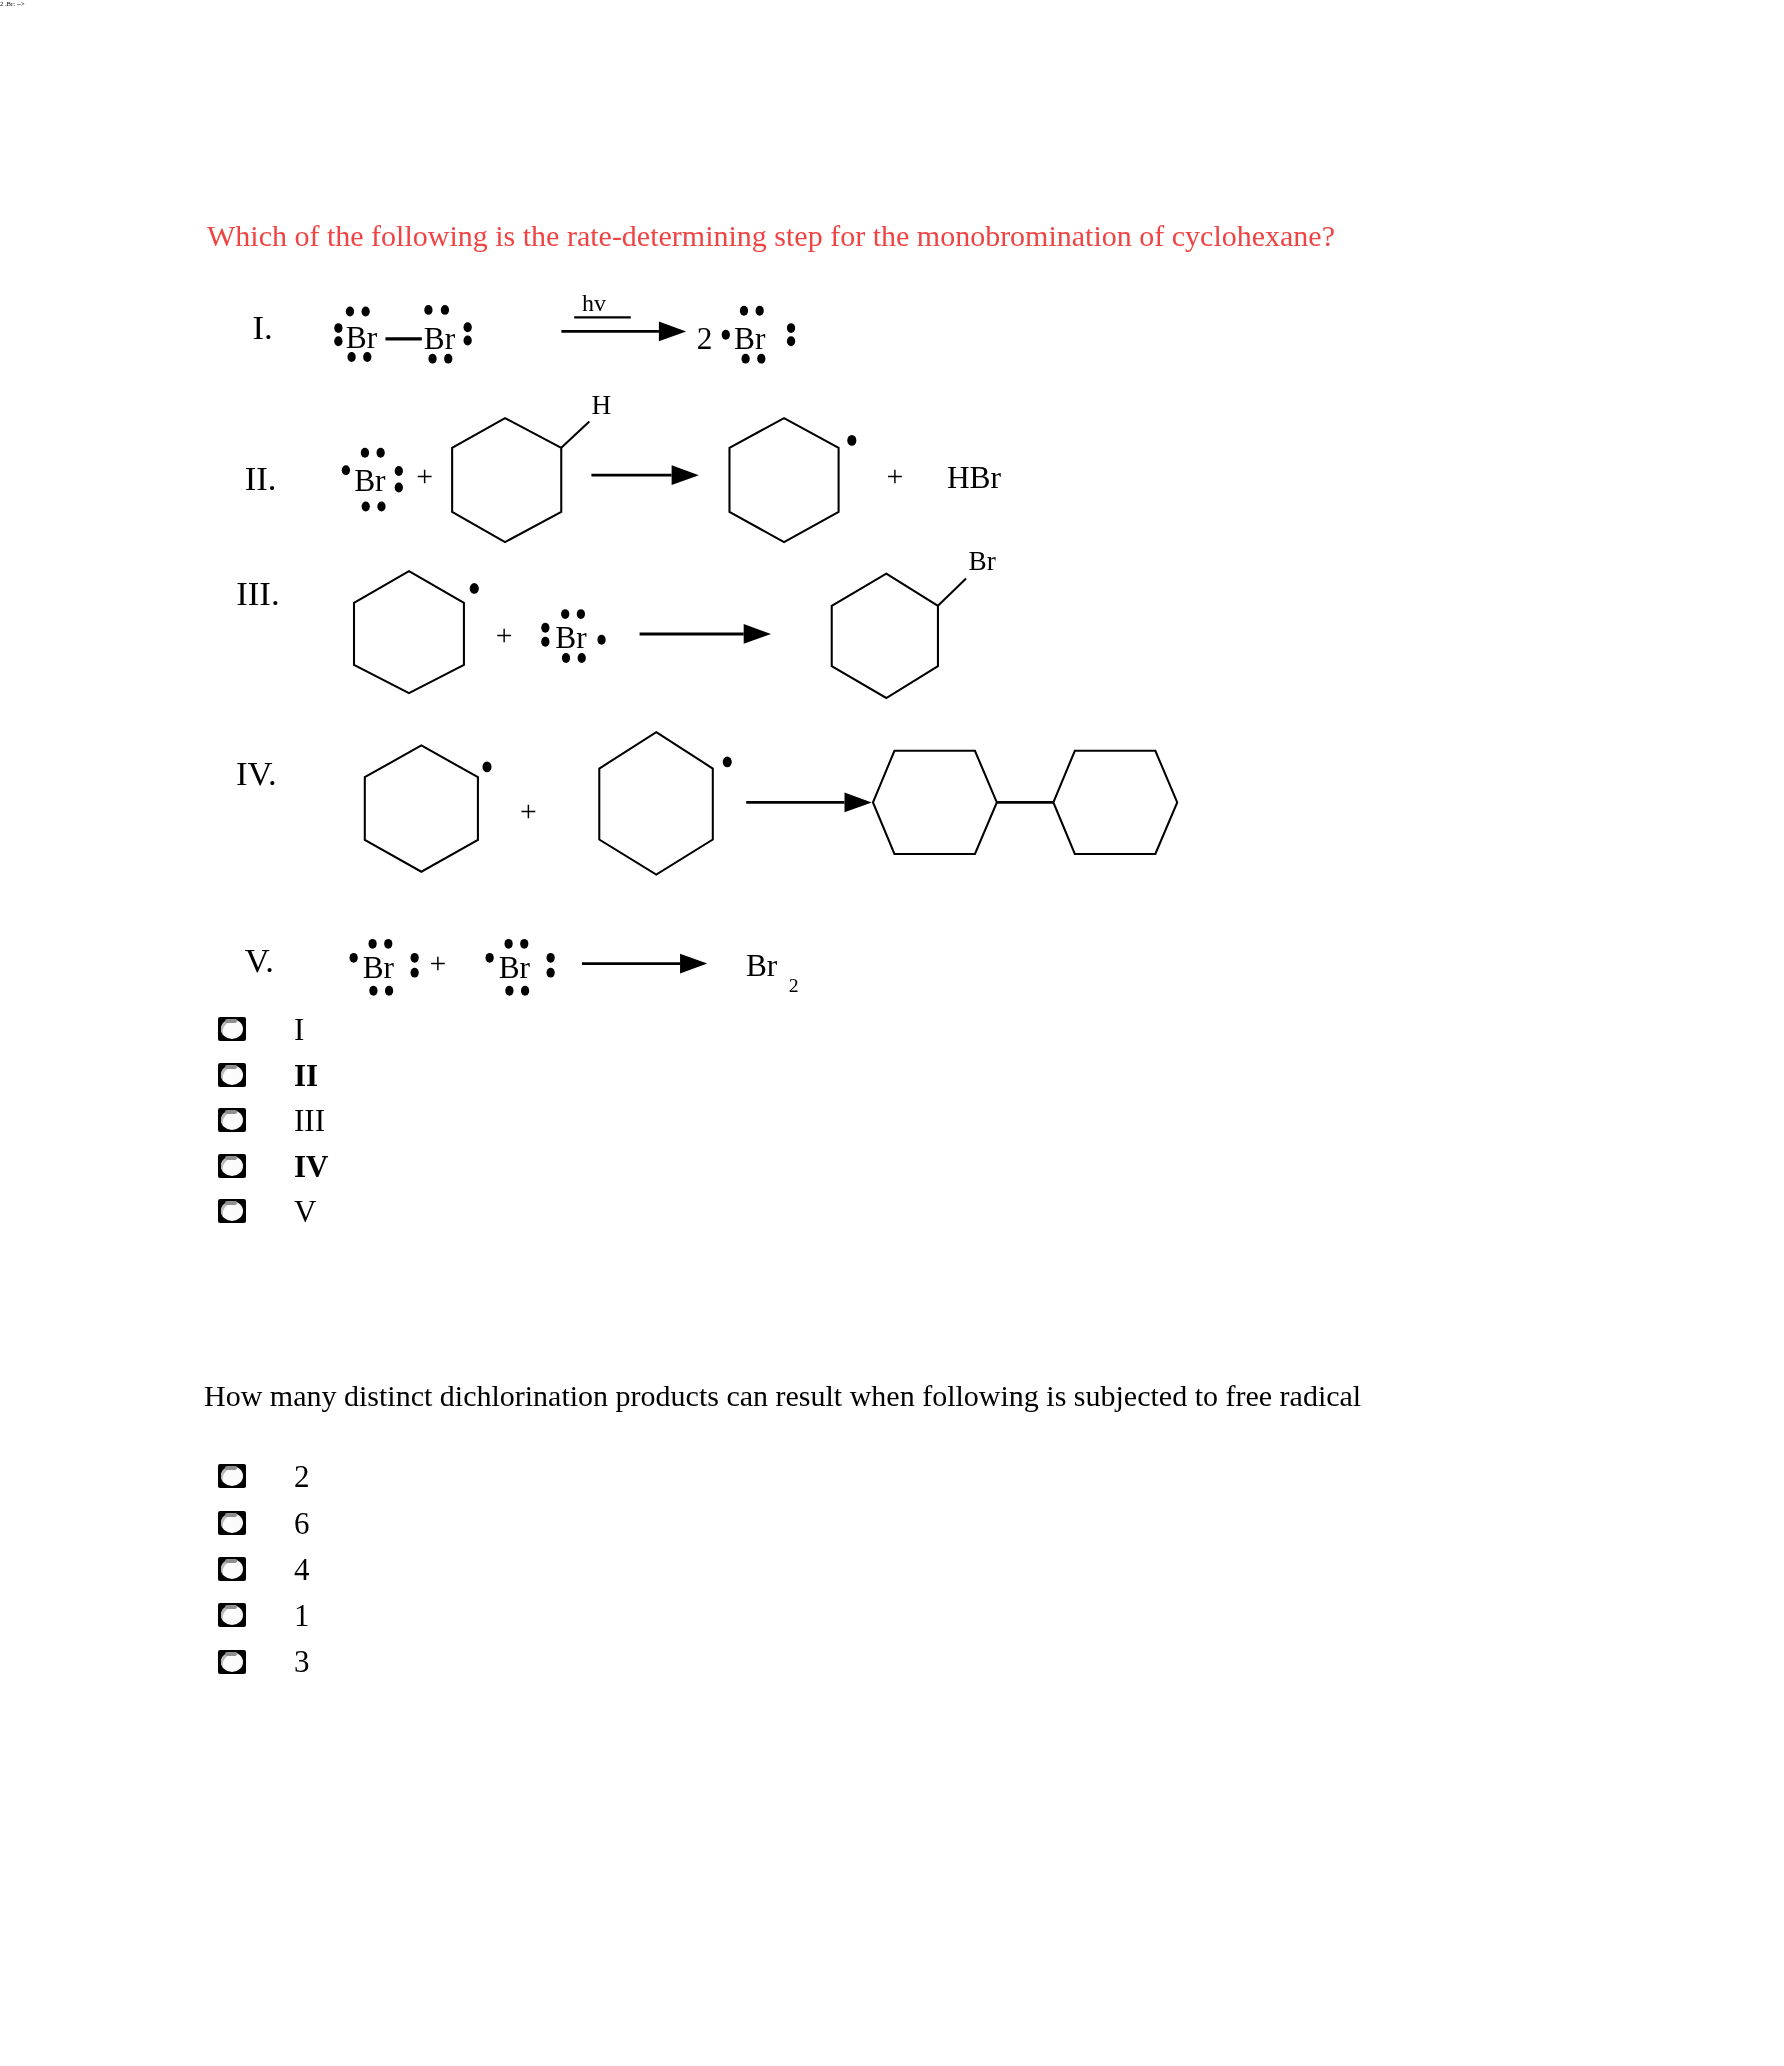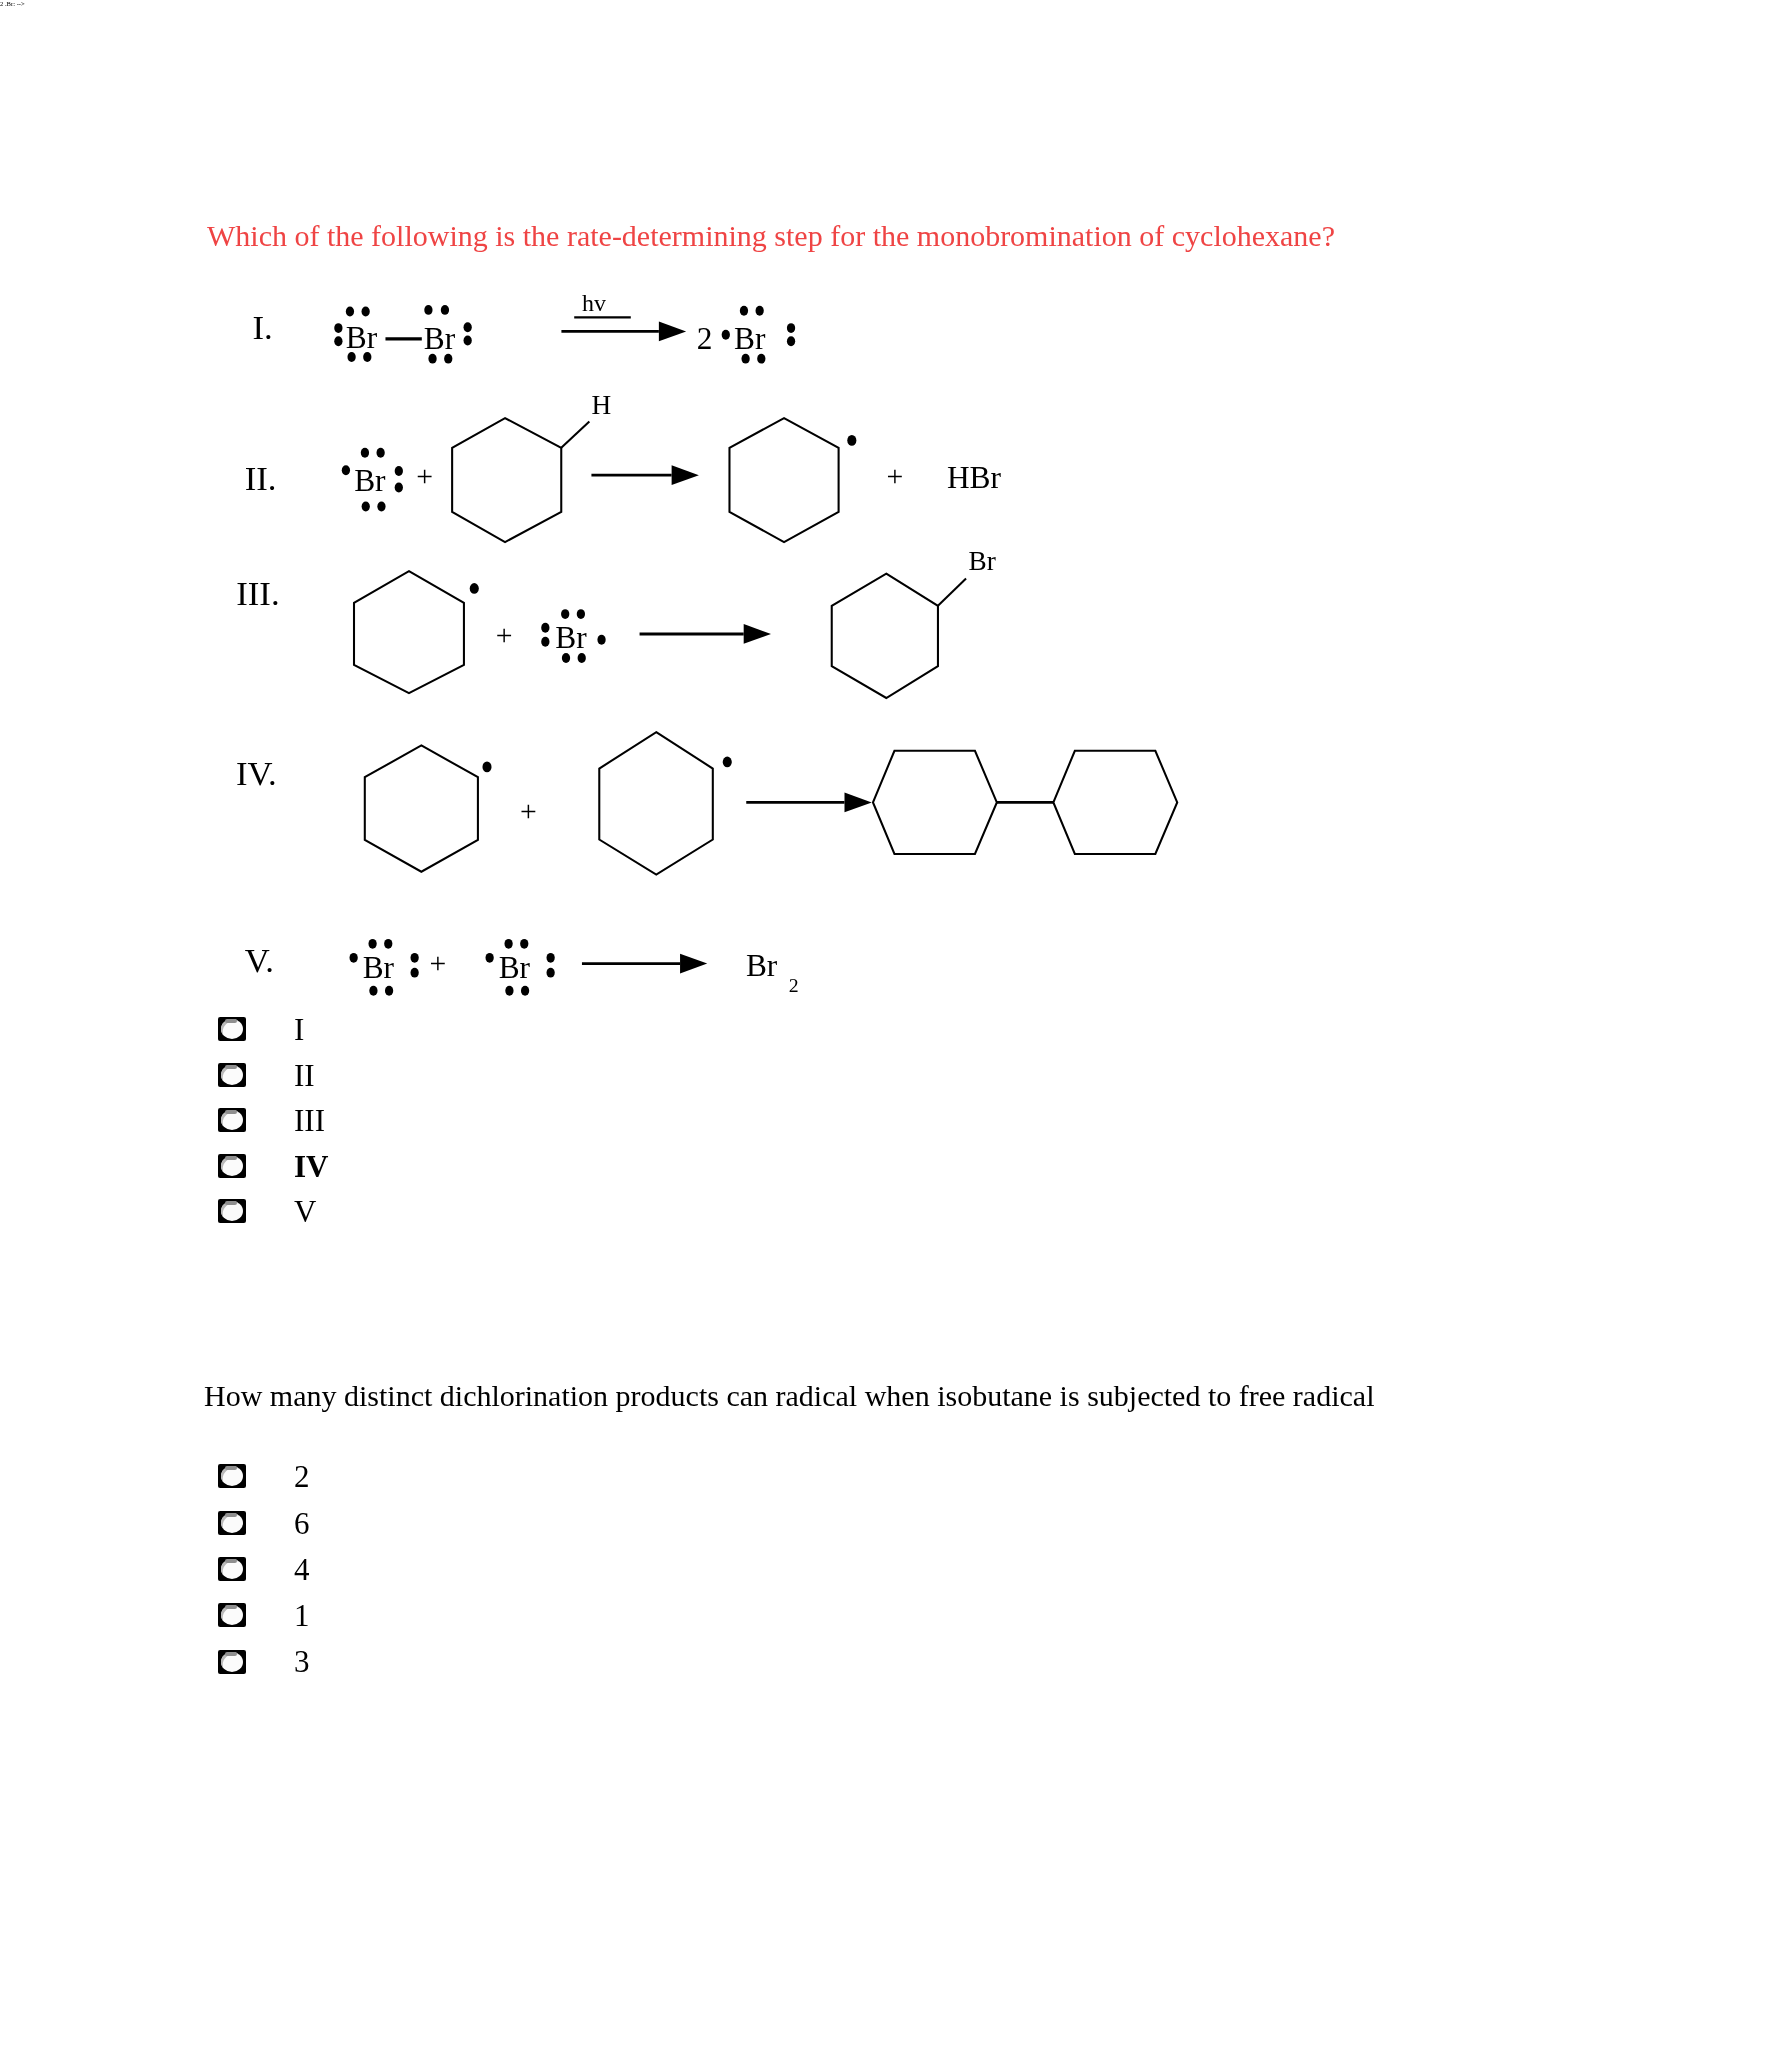--- a/index.html
+++ b/index.html
@@ -202,34 +202,34 @@
       <text class="t76" x="1808" y="2362">Br</text>
       <text class="t48" x="1912" y="2400">2</text>
     </g>
   </svg>
 
   
   <div class="radio" style="left:218px;top:1017px;"></div>
   <div class="opt-label" style="left:294px;top:1013px;">I</div>
 
   <div class="radio" style="left:218px;top:1063px;"></div>
-  <div class="opt-label" style="left:294px;top:1059px;">II</div>
+  <div class="opt-label" style="left:294px;top:1059px;font-weight:bold;">II</div>
 
   <div class="radio" style="left:218px;top:1108px;"></div>
   <div class="opt-label" style="left:294px;top:1104px;">III</div>
 
   <div class="radio" style="left:218px;top:1154px;"></div>
   <div class="opt-label" style="left:294px;top:1150px;font-weight:bold;">IV</div>
 
   <div class="radio" style="left:218px;top:1199px;"></div>
   <div class="opt-label" style="left:294px;top:1195px;">V</div>
 
   
   <div class="qtext2" style="left:204px;top:1373px;width:1471px;">
-    <div>How many distinct dichlorination products can radical when isobutane is subjected to free radical</div>
+    <div>How many distinct dichlorination products can result when following is subjected to free radical</div>
   </div>
 
   
   <div class="radio" style="left:218px;top:1464px;"></div>
   <div class="opt-label" style="left:294px;top:1460px;">2</div>
 
   <div class="radio" style="left:218px;top:1511px;"></div>
   <div class="opt-label" style="left:294px;top:1507px;">6</div>
 
   <div class="radio" style="left:218px;top:1557px;"></div>

